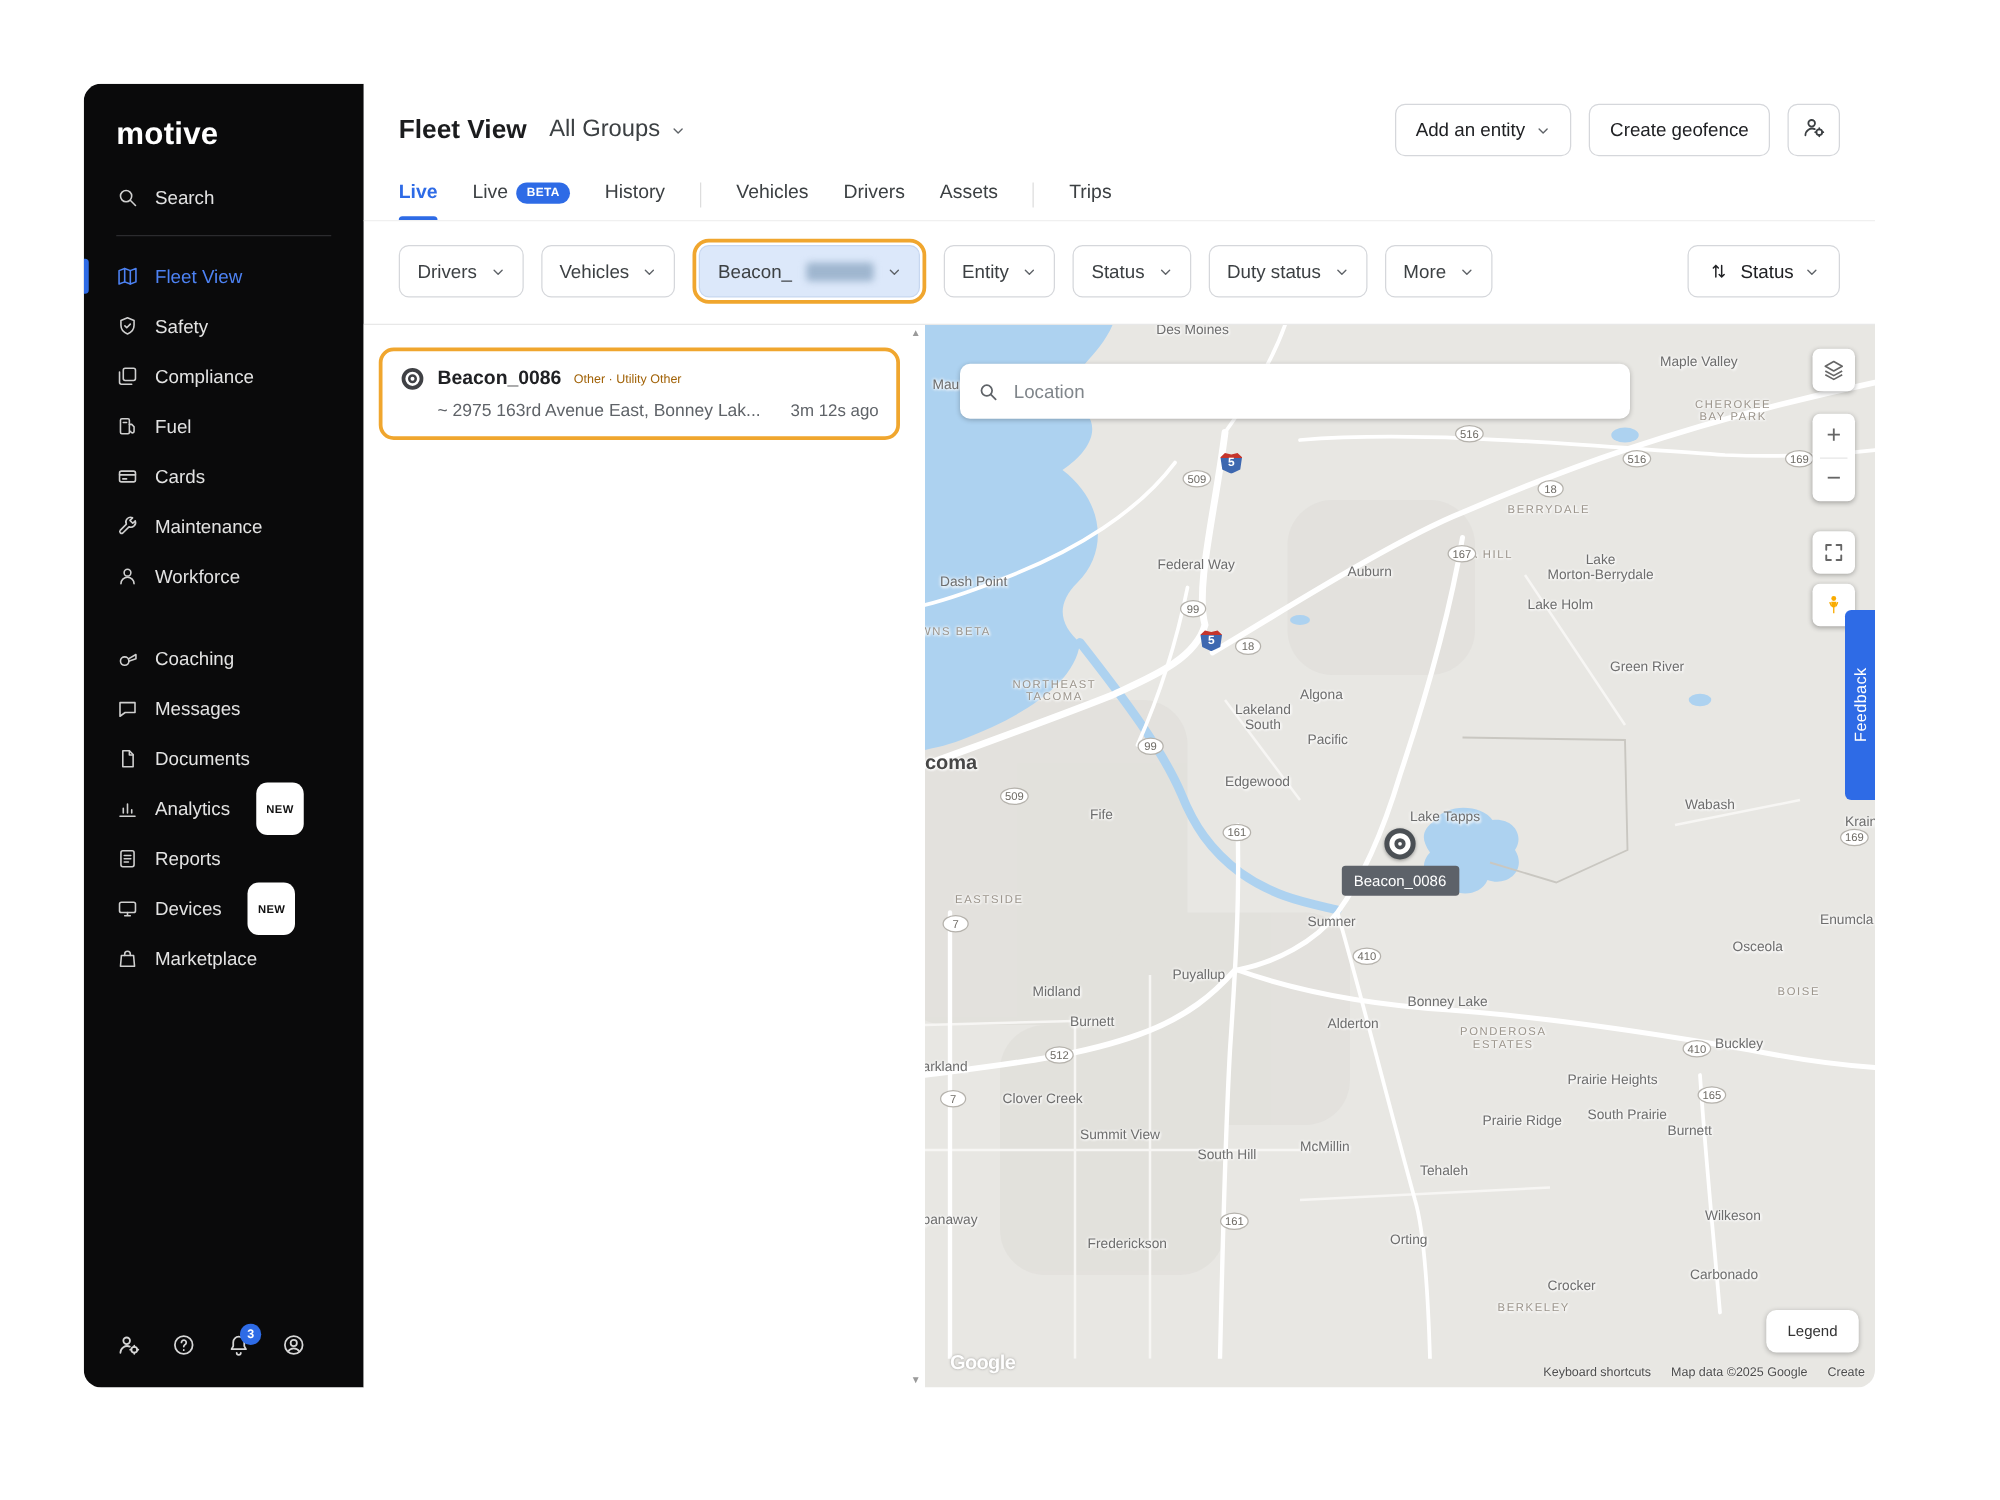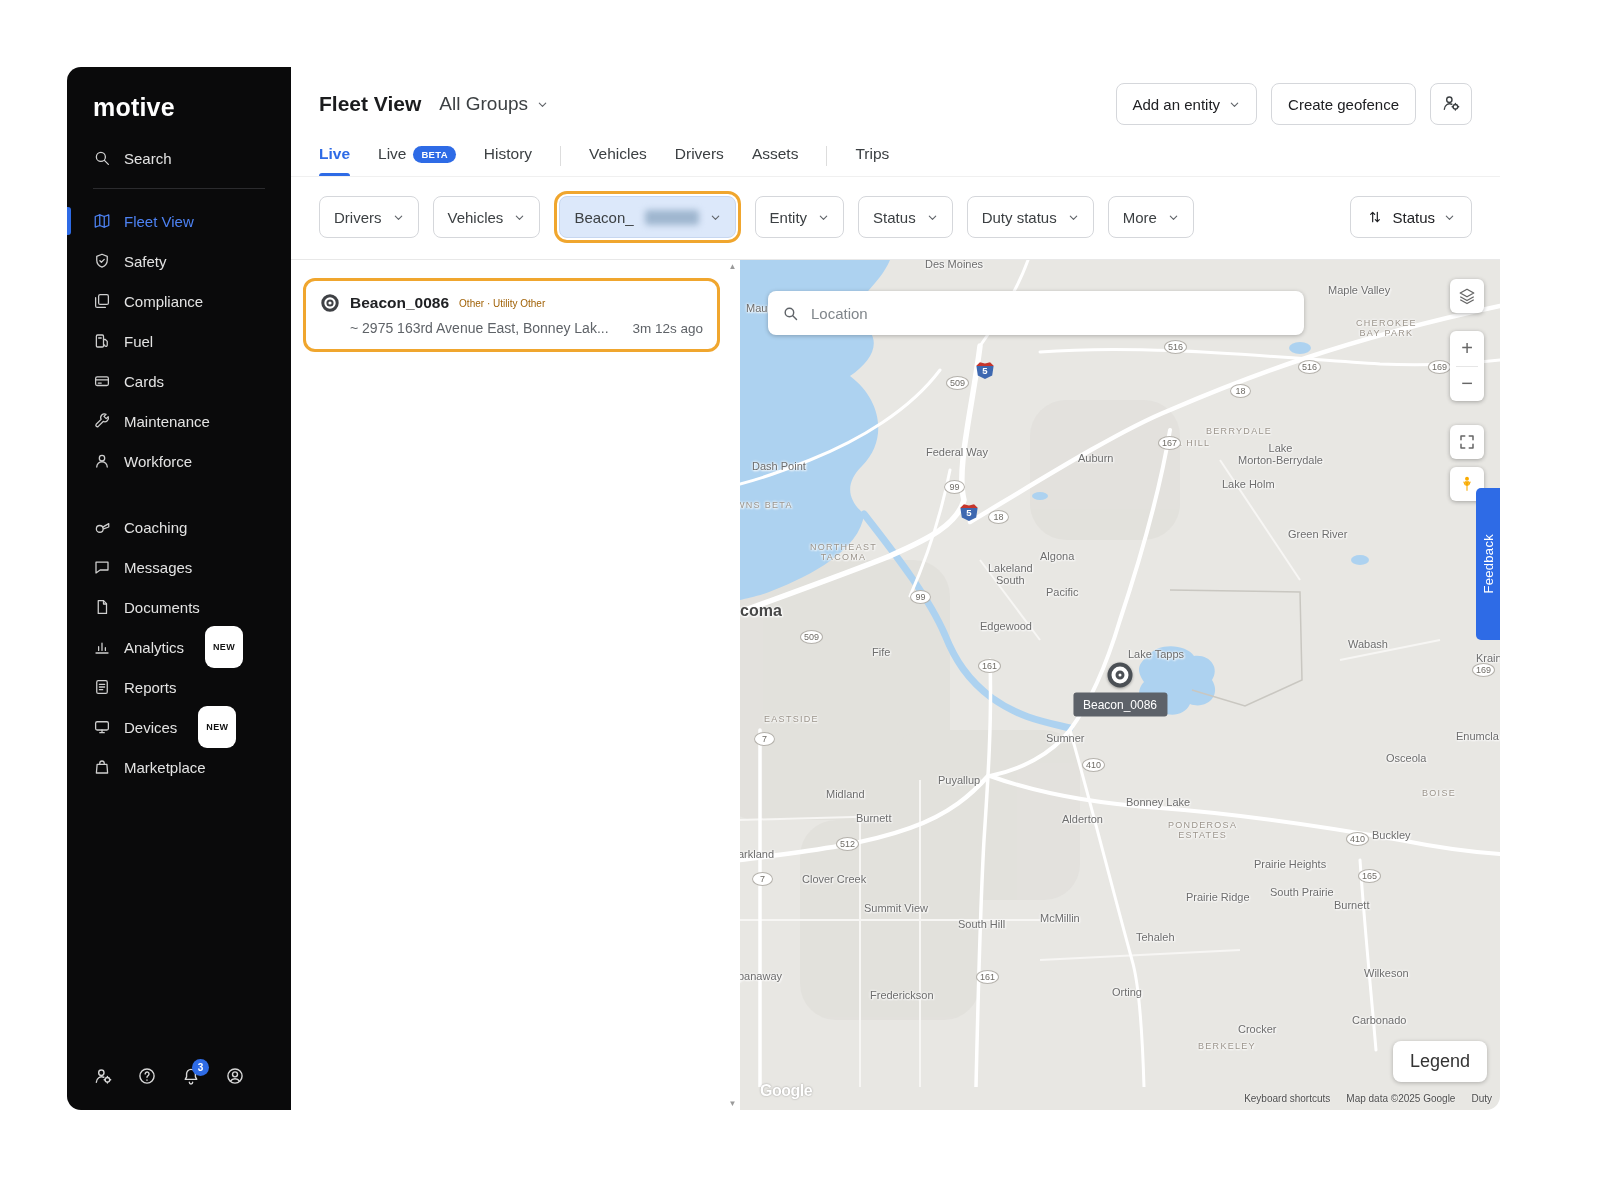--- a/index.html
+++ b/index.html
@@ -104,21 +104,21 @@
   .zoom-btn { height:34px; width:34px; display:flex; align-items:center; justify-content:center; cursor:pointer; }
   .zoom-sep { width:22px; height:1px; background:#e6e6e6; }
   .ctrl-fullscreen { top:165px; width:34px; height:34px; }
   .ctrl-pegman { top:207px; width:34px; height:34px; color:#f9ab00; }
 
   .feedback { position:absolute; right:0; top:228px; width:24px; height:152px; background:#2e6be6; color:#fff;
               border-radius:5px 0 0 5px; display:flex; align-items:center; justify-content:center; cursor:pointer; }
   .feedback span { writing-mode:vertical-rl; transform:rotate(180deg); font-size:13px; letter-spacing:.3px; }
 
   .legend-btn { position:absolute; right:13px; bottom:28px; background:#fff; border-radius:8px; box-shadow:0 1px 4px rgba(0,0,0,.25);
-                padding:10px 17px; font-size:18px; color:#333; cursor:pointer; }
+                padding:10px 17px; font-size:12px; color:#333; cursor:pointer; }
   .attribution { position:absolute; right:8px; bottom:6px; display:flex; gap:16px; font-size:10px; color:#4d4d4d;
                  text-shadow:0 0 2px #fff; }
   .google-logo { position:absolute; left:20px; bottom:10px; font-size:16px; font-weight:bold; color:#fff;
                  letter-spacing:-.5px; text-shadow:0 0 2px rgba(0,0,0,.35); }
 </style>
 </head>
 <body>
 
 <div class="app">
 
@@ -513,21 +513,21 @@
             <path stroke-width="3" d="M330,470 C350,540 370,620 392,700 C398,720 402,760 404,827"></path>
           </g>
         </svg>
 
         <div>
             <div class="lbl" style="left: 185px; top: -2px;">Des Moines</div>
             <div class="lbl" style="left: 6px; top: 42px;">Maur</div>
             <div class="lbl" style="left: 588px; top: 24px; text-align: right;">Maple Valley</div>
             <div class="lbl c-area" style="left: 616px; top: 58px;">CHEROKEE
 BAY PARK</div>
-            <div class="lbl c-area" style="left: 466px; top: 166px; text-align: right;">BERRYDALE</div>
+            <div class="lbl c-area" style="left: 466px; top: 142px; text-align: right;">BERRYDALE</div>
             <div class="lbl" style="left: 186px; top: 186px;">Federal Way</div>
             <div class="lbl" style="left: 12px; top: 200px;">Dash Point</div>
             <div class="lbl c-area" style="left: 422px; top: 178px;">LEA HILL</div>
             <div class="lbl" style="left: 498px; top: 182px;">Lake
 Morton-Berrydale</div>
             <div class="lbl" style="left: 338px; top: 192px;">Auburn</div>
             <div class="lbl" style="left: 482px; top: 218px;">Lake Holm</div>
             <div class="lbl c-area" style="left: -4px; top: 240px;">WNS BETA</div>
             <div class="lbl c-area" style="left: 70px; top: 282px;">NORTHEAST
 TACOMA</div>
@@ -647,20 +647,20 @@
           <span>Feedback</span>
         </div>
 
         <div class="legend-btn">
           <span>Legend</span>
         </div>
 
         <div class="attribution">
             <span>Keyboard shortcuts</span>
             <span>Map data ©2025 Google</span>
-            <span>Duty</span>
+            <span>Create</span>
           </div>
         <div class="google-logo">Google</div>
       </div>
 
     </div>
   </div>
 </div>
 
 </body></html>

